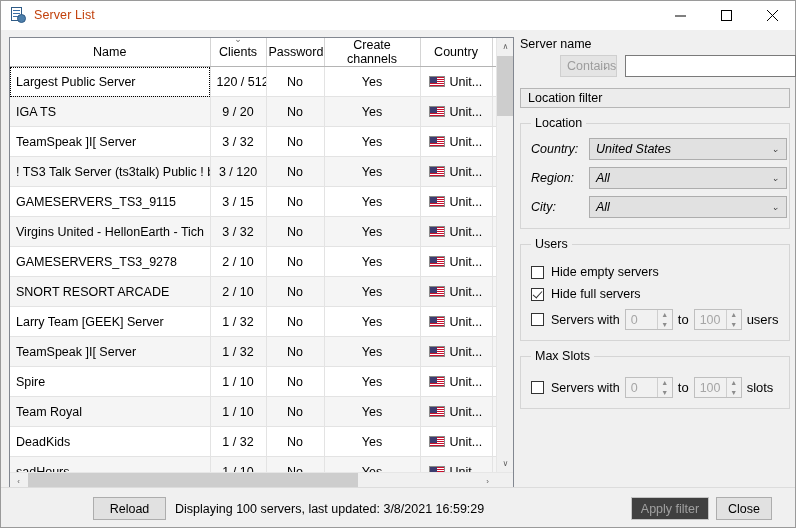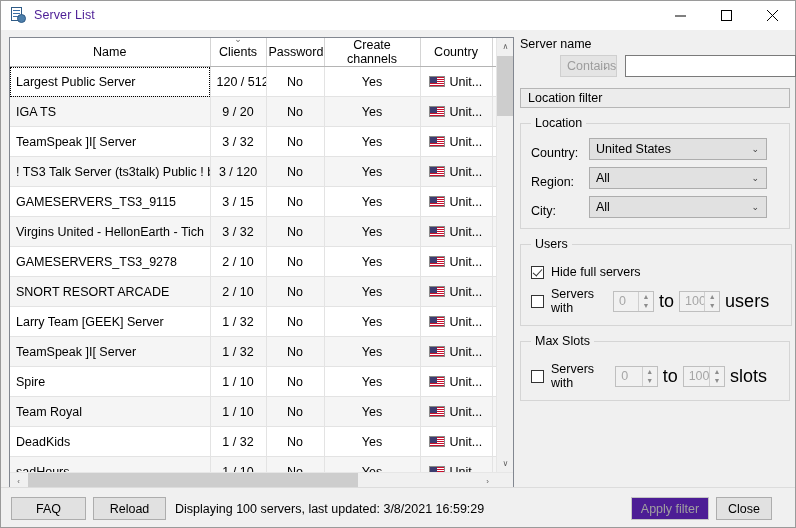--- a/index.html
+++ b/index.html
@@ -49,21 +49,21 @@
   #title-icon .l2 { top: 6px; }
   #title-icon .l3 { top: 9px; }
   #title-icon .globe {
     position: absolute; right: 0; bottom: 0;
     width: 9px; height: 9px; border-radius: 50%;
     background: #4d7fab;
     border: 1px solid #2f5b86;
   }
   #title-text {
     font-size: 12.5px;
-    color: #4c1d95;
+    color: #c2410c;
     letter-spacing: 0.1px;
   }
   #window-controls {
     margin-left: auto;
     display: flex;
     height: 29px;
   }
   .wc {
     width: 46px; height: 29px;
     display: flex; align-items: center; justify-content: center;
@@ -282,29 +282,29 @@
     display: flex; align-items: center;
     padding-left: 7px;
     font-size: 12.5px;
     color: #000;
     margin-top: 11px;
   }
 
   fieldset.group {
     border: 1px solid #d5d5d5;
     margin: 8px 0 0 0;
-    padding: 6px 22px 10px 10px;
+    padding: 6px 2px 10px 10px;
   }
   fieldset.group > legend {
     font-size: 12.5px;
     padding: 0 4px;
     color: #000;
   }
 
-  .frow { display: flex; align-items: flex-end; margin-top: 7px; }
+  .frow { display: flex; align-items: center; margin-top: 7px; font-style: italic; }
   .frow:first-of-type { margin-top: 2px; }
   .frow .lbl { width: 58px; font-size: 12.5px; }
   .frow .combo { flex: 1 1 auto; }
 
   .chkrow { display: flex; align-items: center; margin-top: 8px; }
   .chkrow:first-child { margin-top: 2px; }
   .chk {
     width: 13px; height: 13px;
     background: #fff;
     border: 1px solid #333;
@@ -340,42 +340,42 @@
     width: 15px; height: 19px;
     border-left: 1px solid #cfcfcf;
     background: #f1f1f1;
     display: flex; flex-direction: column;
   }
   .spin .sbtns span {
     flex: 1 1 50%;
     display: flex; align-items: center; justify-content: center;
     font-size: 7px; color: #8d8d8d; line-height: 7px;
   }
-  .tinytext { font-size: 18px; }
+  .tinytext { font-size: 13px; }
 
   
   #adv-filter {
     position: absolute;
     left: 519px; top: 466px;
     width: 270px; height: 20px;
     background: #f2f2f2;
     border: 1px solid #b6b6b6;
     display: flex; align-items: center;
     padding-left: 7px;
     font-size: 12.5px;
   }
   .btn {
     background: #e1e1e1;
     border: 1px solid #adadad;
     font-size: 12.5px;
     display: flex; align-items: center; justify-content: center;
     color: #000;
     cursor: default;
   }
-  .btn.disabled { color: #a0a0a0; background: #4c1d95; border-color: #c4c4c4; }
+  .btn.disabled { color: #a0a0a0; background: #404040; border-color: #c4c4c4; }
 
   #statusbar {
     position: absolute;
     left: 0; right: 0; bottom: 0;
     height: 40px;
     border-top: 1px solid #dcdcdc;
     background: #f0f0f0;
   }
   #btn-faq {
     position: absolute; left: 10px; top: 9px;
@@ -636,20 +636,24 @@
           <div class="combo enabled">
             <span>All</span>
             <span class="chev">⌄</span>
           </div>
         </div>
       </fieldset>
 
       <fieldset class="group">
         <legend>Users</legend>
         <div class="chkrow">
+          <span class="chk"></span>
+          <span class="ctext">Hide empty servers</span>
+        </div>
+        <div class="chkrow">
           <span class="chk checked"></span>
           <span class="ctext">Hide full servers</span>
         </div>
         <div class="chkrow">
           <span class="chk"></span>
           <span class="ctext">Servers with</span>
           <span class="spin">
             <span>0</span>
             <span class="sbtns">
               <span>▲</span>
@@ -689,21 +693,20 @@
             </span>
           </span>
           <span class="tinytext">slots</span>
         </div>
       </fieldset>
     </div>
 
     <div id="adv-filter">Advanced filter</div>
 
     <div id="statusbar">
-      <div class="btn" id="btn-faq">FAQ</div>
       <div class="btn" id="btn-reload">Reload</div>
       <div id="status-text">Displaying 100 servers, last updated: 3/8/2021 16:59:29</div>
       <div class="btn disabled" id="btn-apply">Apply filter</div>
       <div class="btn" id="btn-close">Close</div>
     </div>
 
   </div>
 </div>
 
 </body></html>

